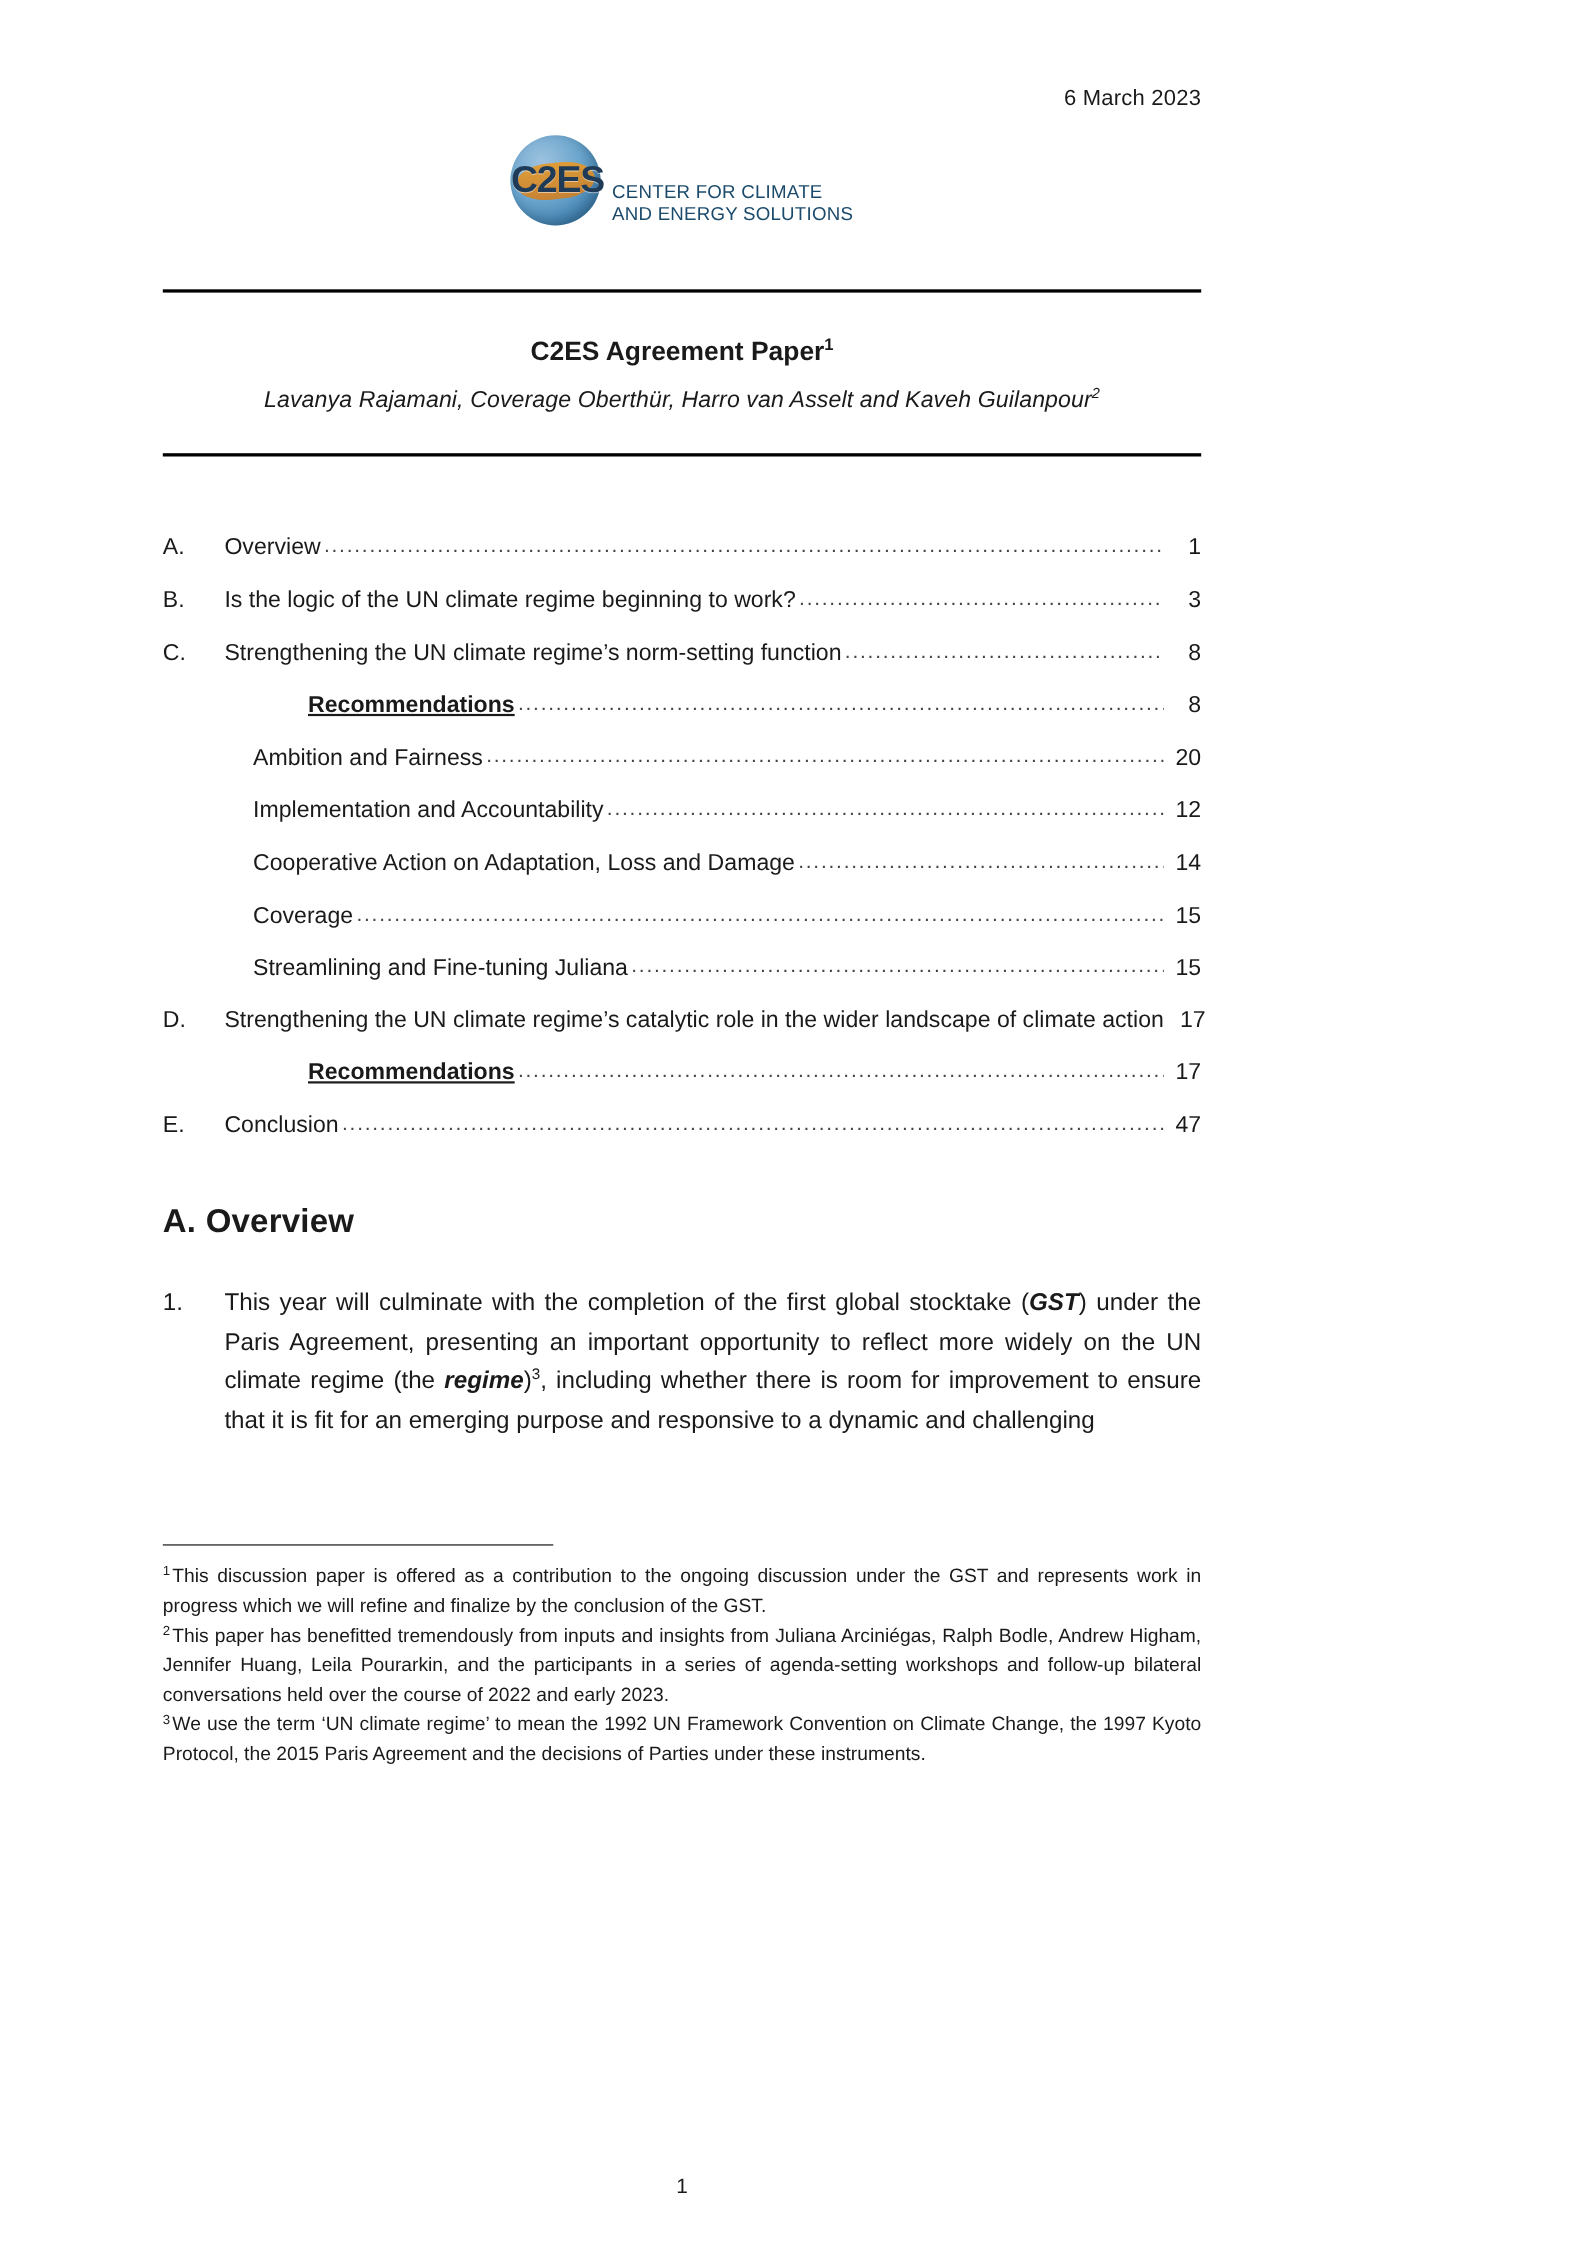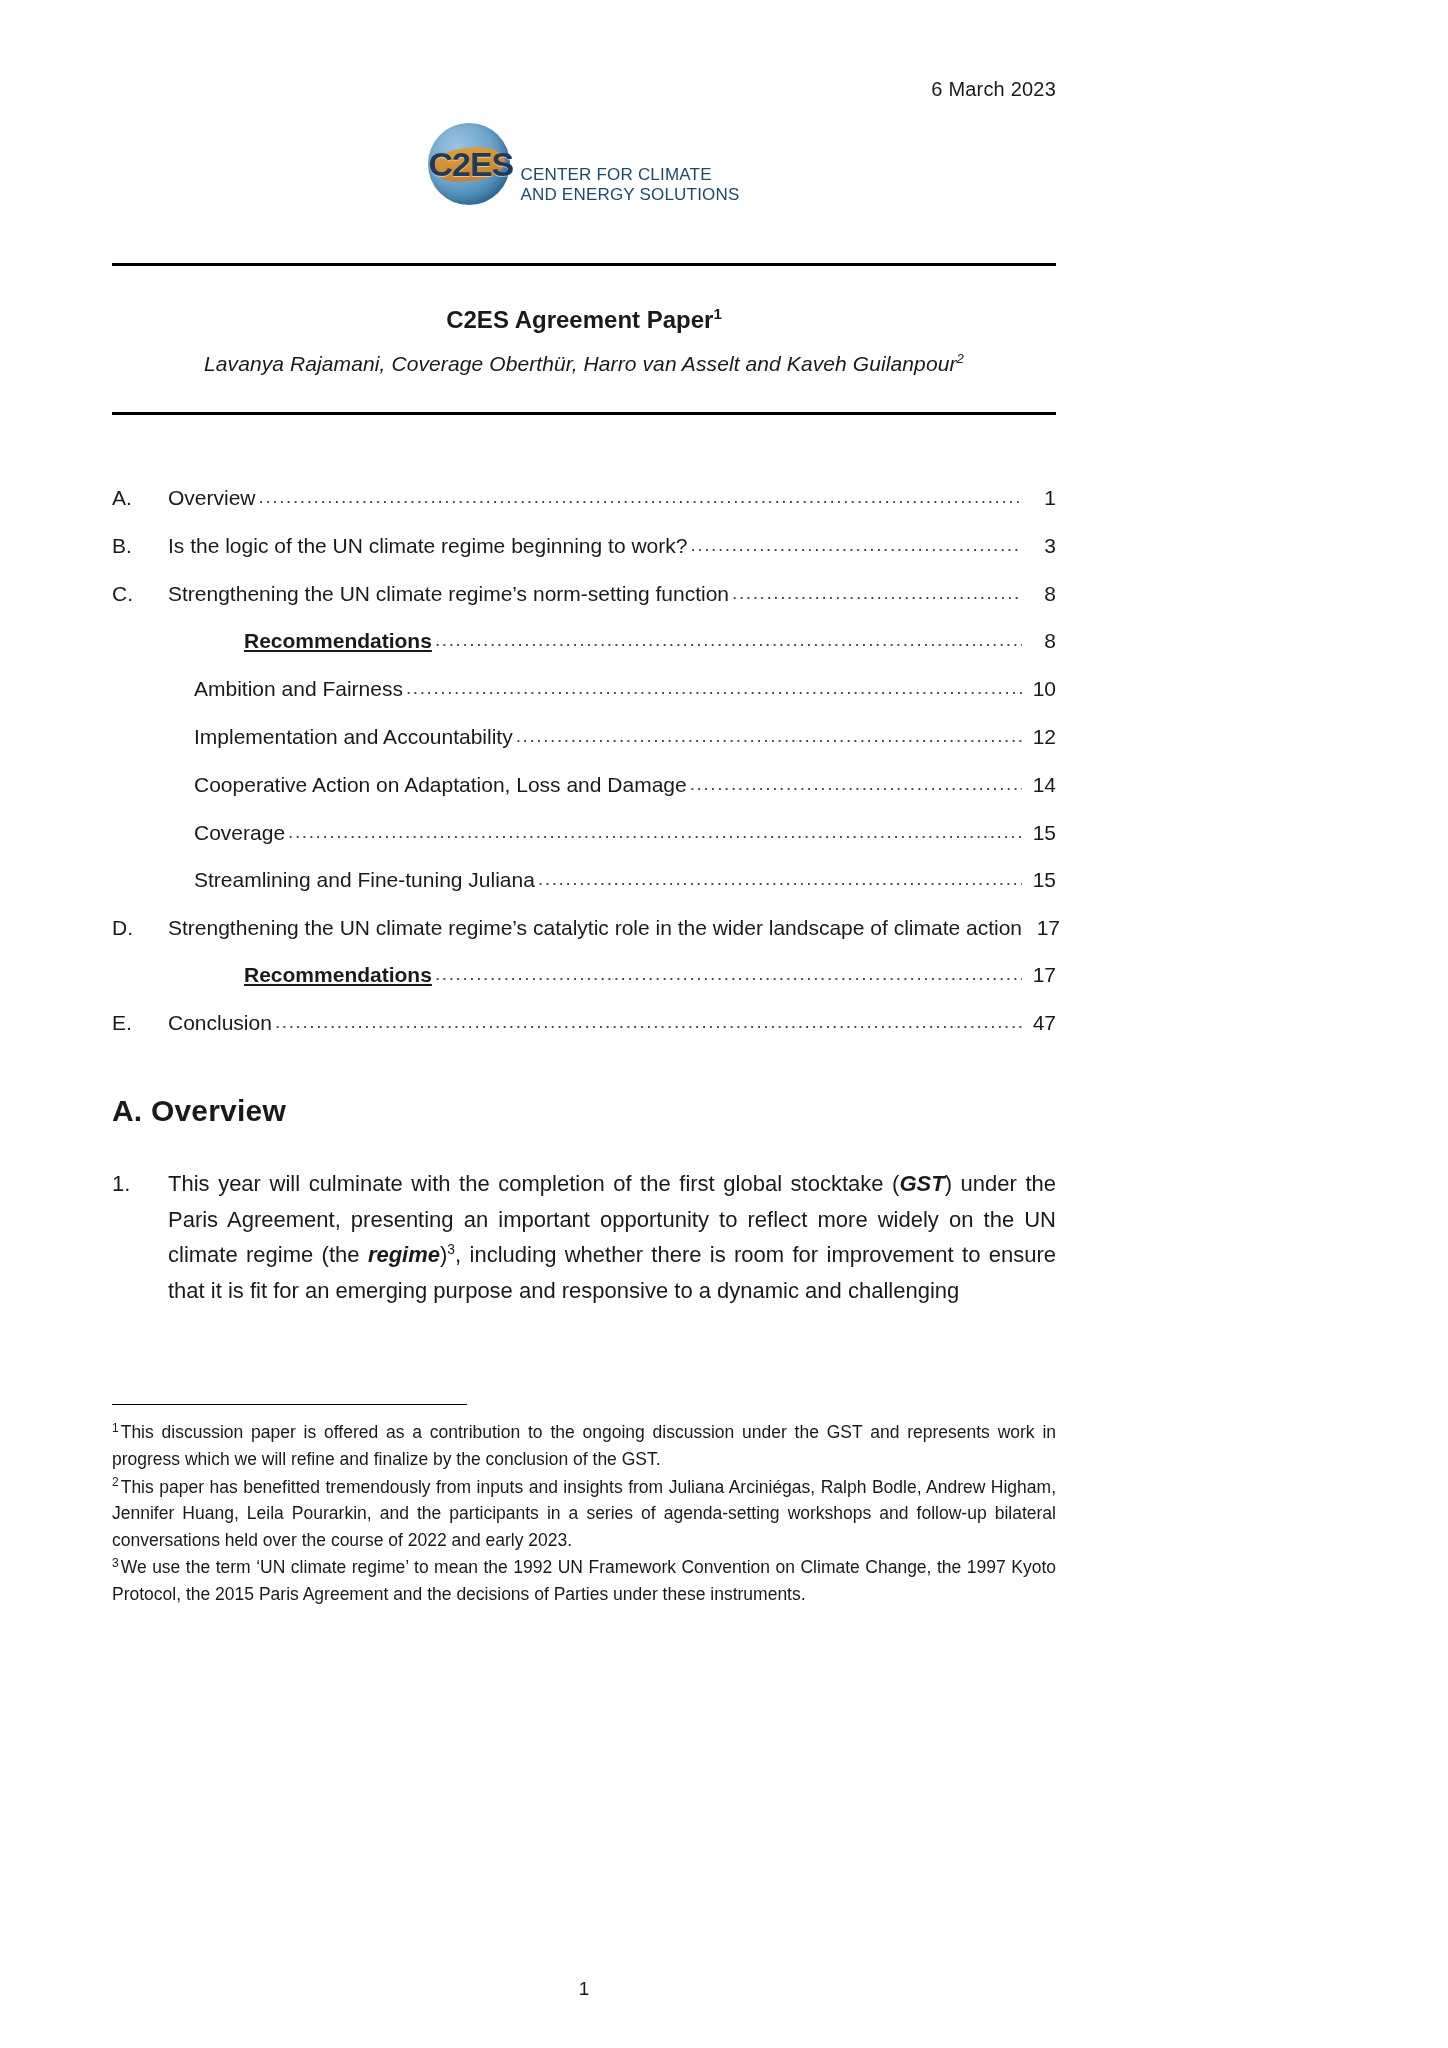--- a/index.html
+++ b/index.html
@@ -14,20 +14,21 @@
     color: #1a1a1a;
     position: relative;
     overflow: hidden;
   }
   .page {
     position: relative;
     width: 1168px;
     height: 2048px;
     box-sizing: border-box;
     padding: 0 112px;
+    margin-left: 36px;
   }
 
   
   .date-line {
     text-align: right;
     font-size: 20px;
     color: #1a1a1a;
     padding-top: 78px;
     letter-spacing: 0.2px;
   }
@@ -284,21 +285,21 @@
       <span class="toc-label bold-underline">Recommendations</span>
       <span class="toc-dots">...........................................................................................................................................................</span>
       <span class="toc-page">8</span>
     </div>
 
     <div class="toc-row">
       <span class="toc-letter"></span>
       <span class="toc-indent-1"></span>
       <span class="toc-label">Ambition and Fairness</span>
       <span class="toc-dots">...........................................................................................................................................................</span>
-      <span class="toc-page">10</span>
+      <span class="toc-page">20</span>
     </div>
 
     <div class="toc-row">
       <span class="toc-letter"></span>
       <span class="toc-indent-1"></span>
       <span class="toc-label">Implementation and Accountability</span>
       <span class="toc-dots">...........................................................................................................................................................</span>
       <span class="toc-page">12</span>
     </div>
 

